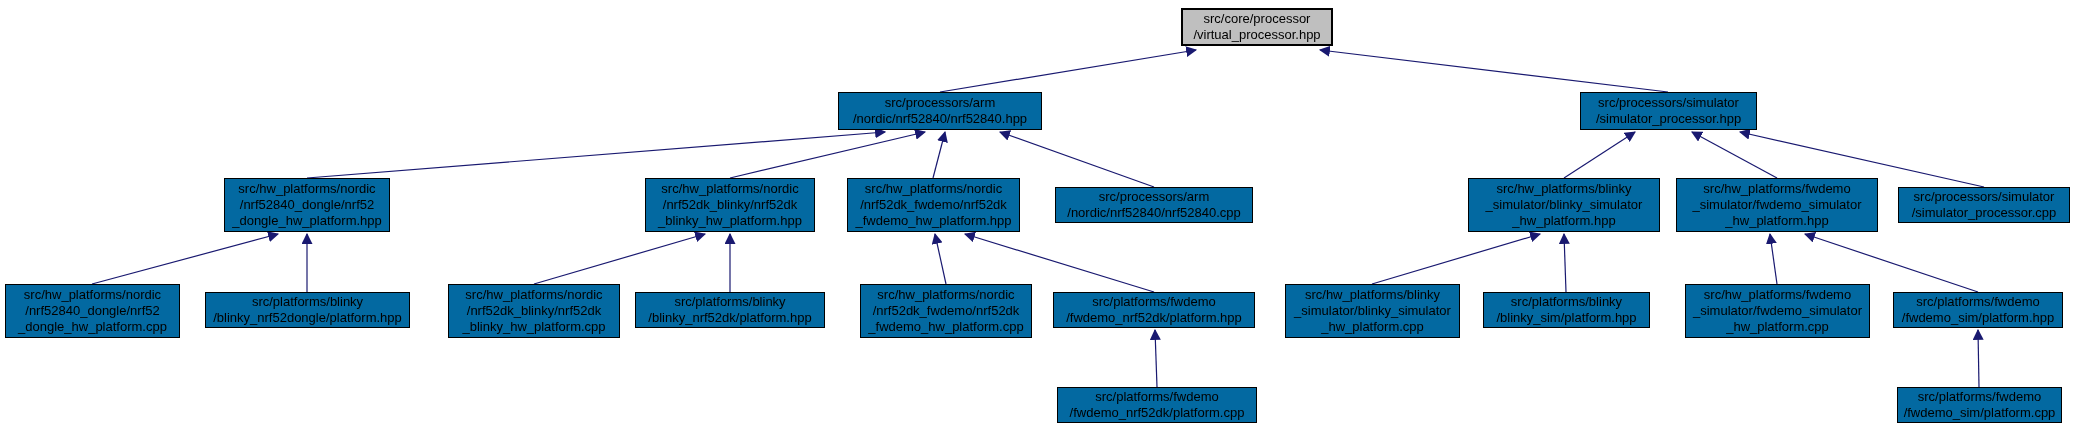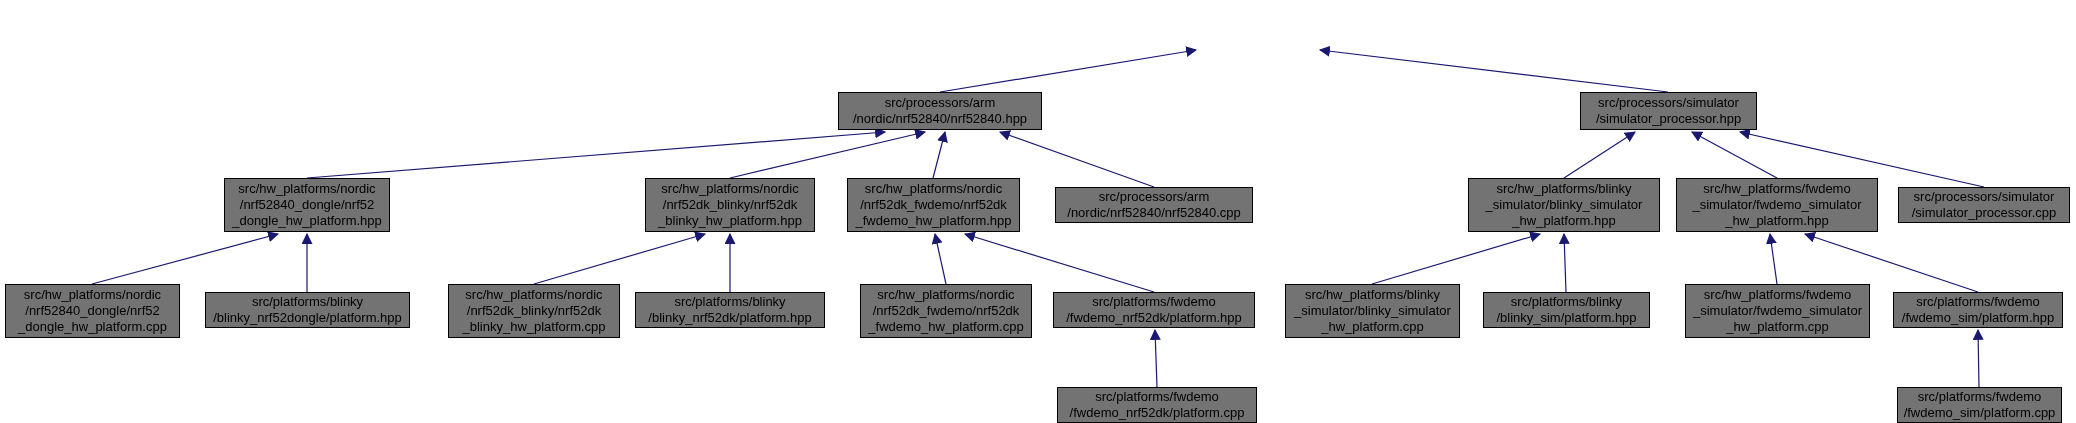--- a/index.html
+++ b/index.html
@@ -1,19 +1,19 @@
 <!DOCTYPE html>
 <html><head>
 <meta charset="utf-8">
 <style>
   html,body{margin:0;padding:0;background:#ffffff;}
   #canvas{position:relative;width:2076px;height:423px;background:#ffffff;overflow:hidden;
           font-family:"Liberation Sans", sans-serif;}
   #edges{position:absolute;left:0;top:0;width:2076px;height:423px;pointer-events:none;}
-  .node{position:absolute;box-sizing:border-box;border:1px solid #000;background:#737373;
+  .node{position:absolute;box-sizing:border-box;border:1px solid #000;background:#0369a1;
         color:#000;font-size:13px;line-height:16px;text-align:center;white-space:pre-line;
         display:flex;align-items:center;justify-content:center;padding:1px 3px;cursor:pointer;}
   .node.root{background:#bfbfbf;border-width:2px;}
   
   #n-virtual-processor-hpp{left:1181px;top:8px;width:152px;height:38px;}
   #n-nrf52840-hpp{left:838px;top:92px;width:204px;height:38px;}
   #n-simulator-processor-hpp{left:1580px;top:92px;width:177px;height:38px;}
   #n-nrf52840-dongle-hw-platform-hpp{left:224px;top:178px;width:166px;height:54px;}
   #n-nrf52dk-blinky-hw-platform-hpp{left:645px;top:178px;width:170px;height:54px;}
   #n-nrf52dk-fwdemo-hw-platform-hpp{left:847px;top:178px;width:173px;height:54px;}
@@ -62,20 +62,22 @@
     <line class="edge" x1="946" y1="284" x2="935" y2="234" marker-end="url(#arrow)"></line>
     <line class="edge" x1="1154" y1="292" x2="965" y2="234" marker-end="url(#arrow)"></line>
     <line class="edge" x1="1372" y1="284" x2="1540" y2="234" marker-end="url(#arrow)"></line>
     <line class="edge" x1="1566" y1="292" x2="1564" y2="234" marker-end="url(#arrow)"></line>
     <line class="edge" x1="1777" y1="284" x2="1770" y2="234" marker-end="url(#arrow)"></line>
     <line class="edge" x1="1978" y1="292" x2="1805" y2="234" marker-end="url(#arrow)"></line>
     <line class="edge" x1="1157" y1="387" x2="1155" y2="330" marker-end="url(#arrow)"></line>
     <line class="edge" x1="1979" y1="387" x2="1978" y2="330" marker-end="url(#arrow)"></line>
   </svg>
 
+  <div class="node root" id="n-virtual-processor-hpp">src/core/processor
+/virtual_processor.hpp</div>
   <div class="node" id="n-nrf52840-hpp">src/processors/arm
 /nordic/nrf52840/nrf52840.hpp</div>
   <div class="node" id="n-simulator-processor-hpp">src/processors/simulator
 /simulator_processor.hpp</div>
   <div class="node" id="n-nrf52840-dongle-hw-platform-hpp">src/hw_platforms/nordic
 /nrf52840_dongle/nrf52
 _dongle_hw_platform.hpp</div>
   <div class="node" id="n-nrf52dk-blinky-hw-platform-hpp">src/hw_platforms/nordic
 /nrf52dk_blinky/nrf52dk
 _blinky_hw_platform.hpp</div>

